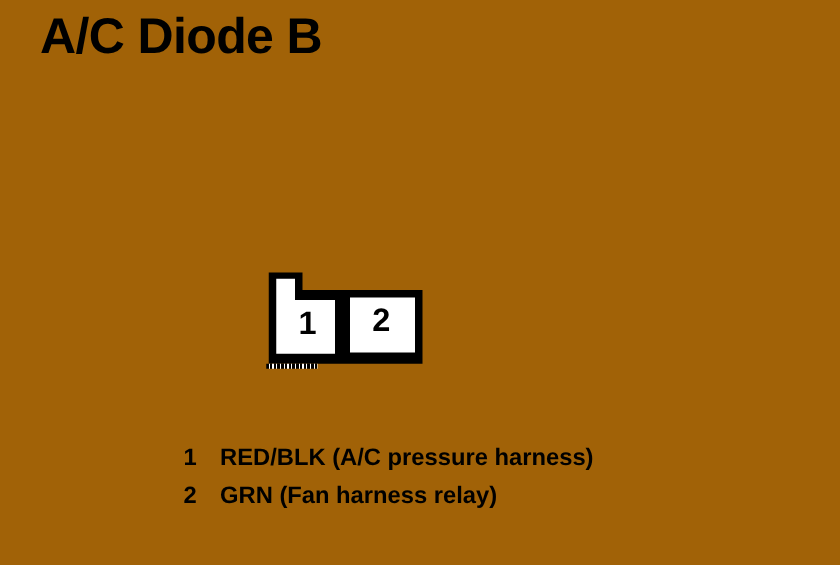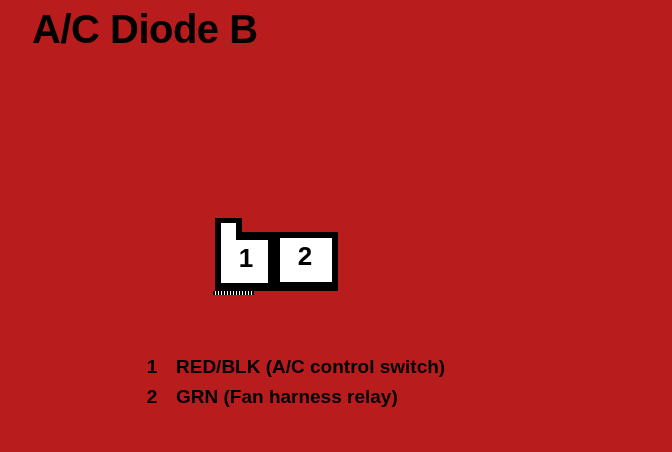--- a/index.html
+++ b/index.html
@@ -4,21 +4,21 @@
 <style>
   html, body {
     margin: 0;
     padding: 0;
     background: #ffffff;
   }
   #page {
     position: relative;
     width: 672px;
     height: 452px;
-    background: #b91c1c;
+    background: #a16207;
     color: #000000;
     font-family: "Liberation Sans", sans-serif;
     overflow: hidden;
   }
   .page-title {
     position: absolute;
     left: 32px;
     top: 9px;
     font-size: 40px;
     font-weight: bold;
@@ -93,21 +93,21 @@
     <rect x="280" y="238" width="52" height="44" fill="#ffffff"></rect>
     <text x="246" y="267" text-anchor="middle" fill="#000000" class="connector-digit">1</text>
     <text x="305" y="265" text-anchor="middle" fill="#000000" class="connector-digit">2</text>
   </svg>
 
   <div class="print-artifact"></div>
 
   <div class="legend">
     <div class="legend-row">
       <span class="legend-pin">1</span>
-      <span class="legend-desc">RED/BLK (A/C control switch)</span>
+      <span class="legend-desc">RED/BLK (A/C pressure harness)</span>
     </div>
     <div class="legend-row">
       <span class="legend-pin">2</span>
       <span class="legend-desc">GRN (Fan harness relay)</span>
     </div>
   </div>
 
 </div>
 
 </body></html>

